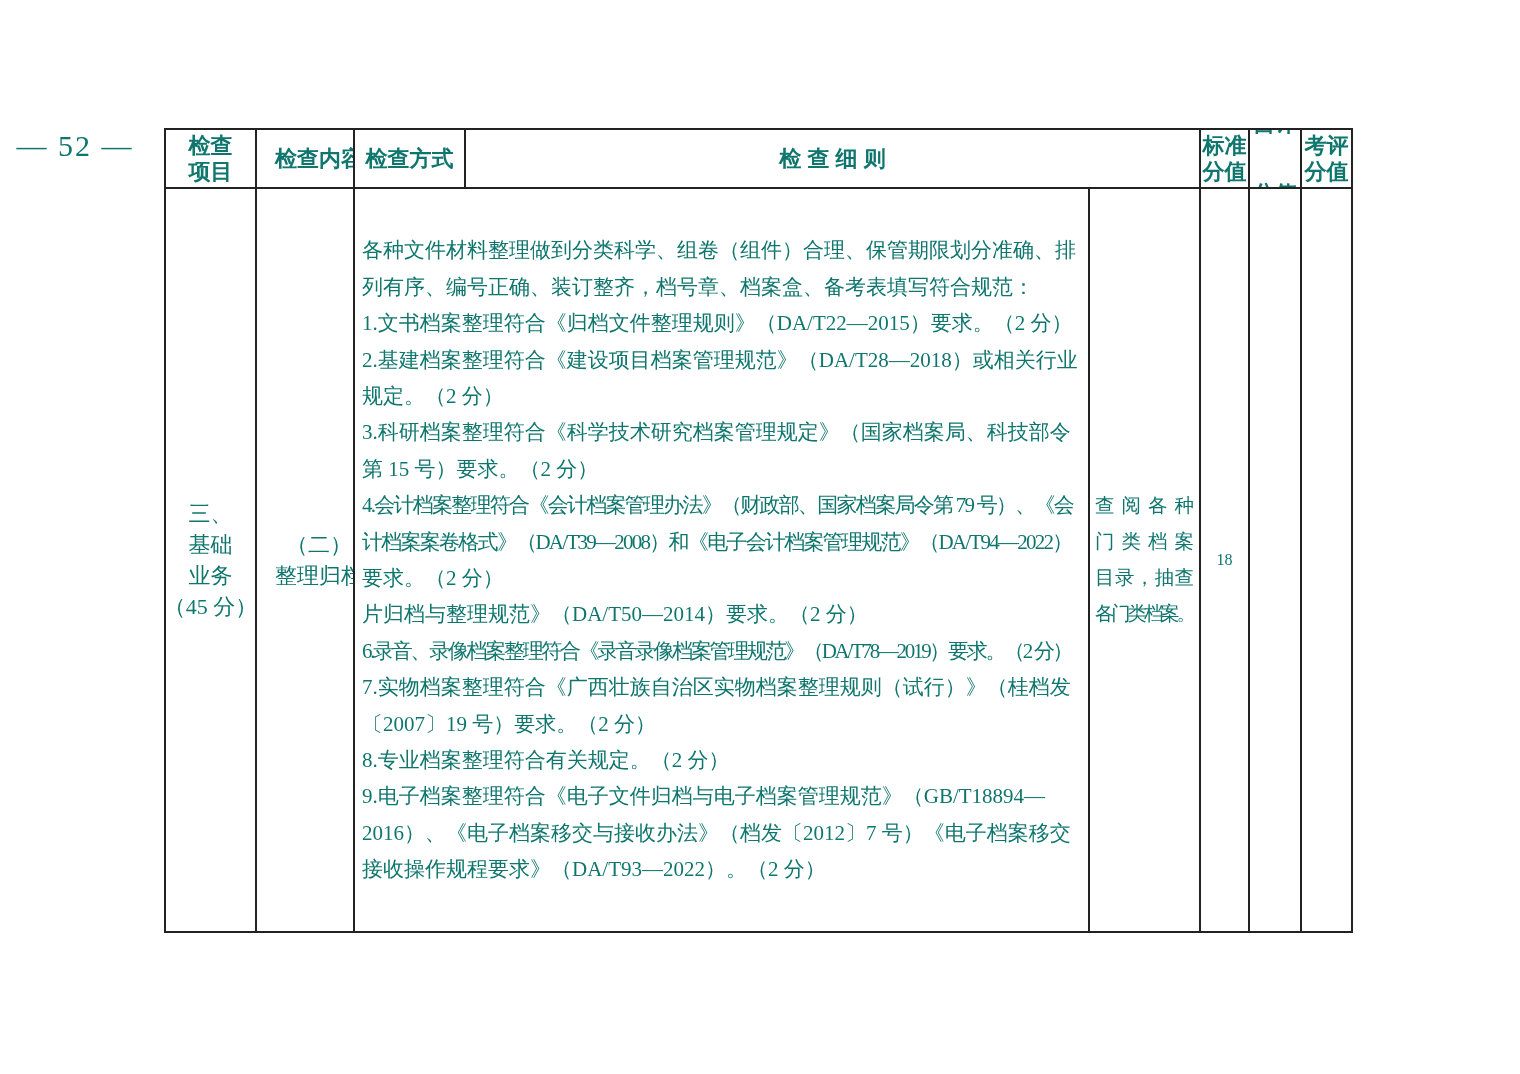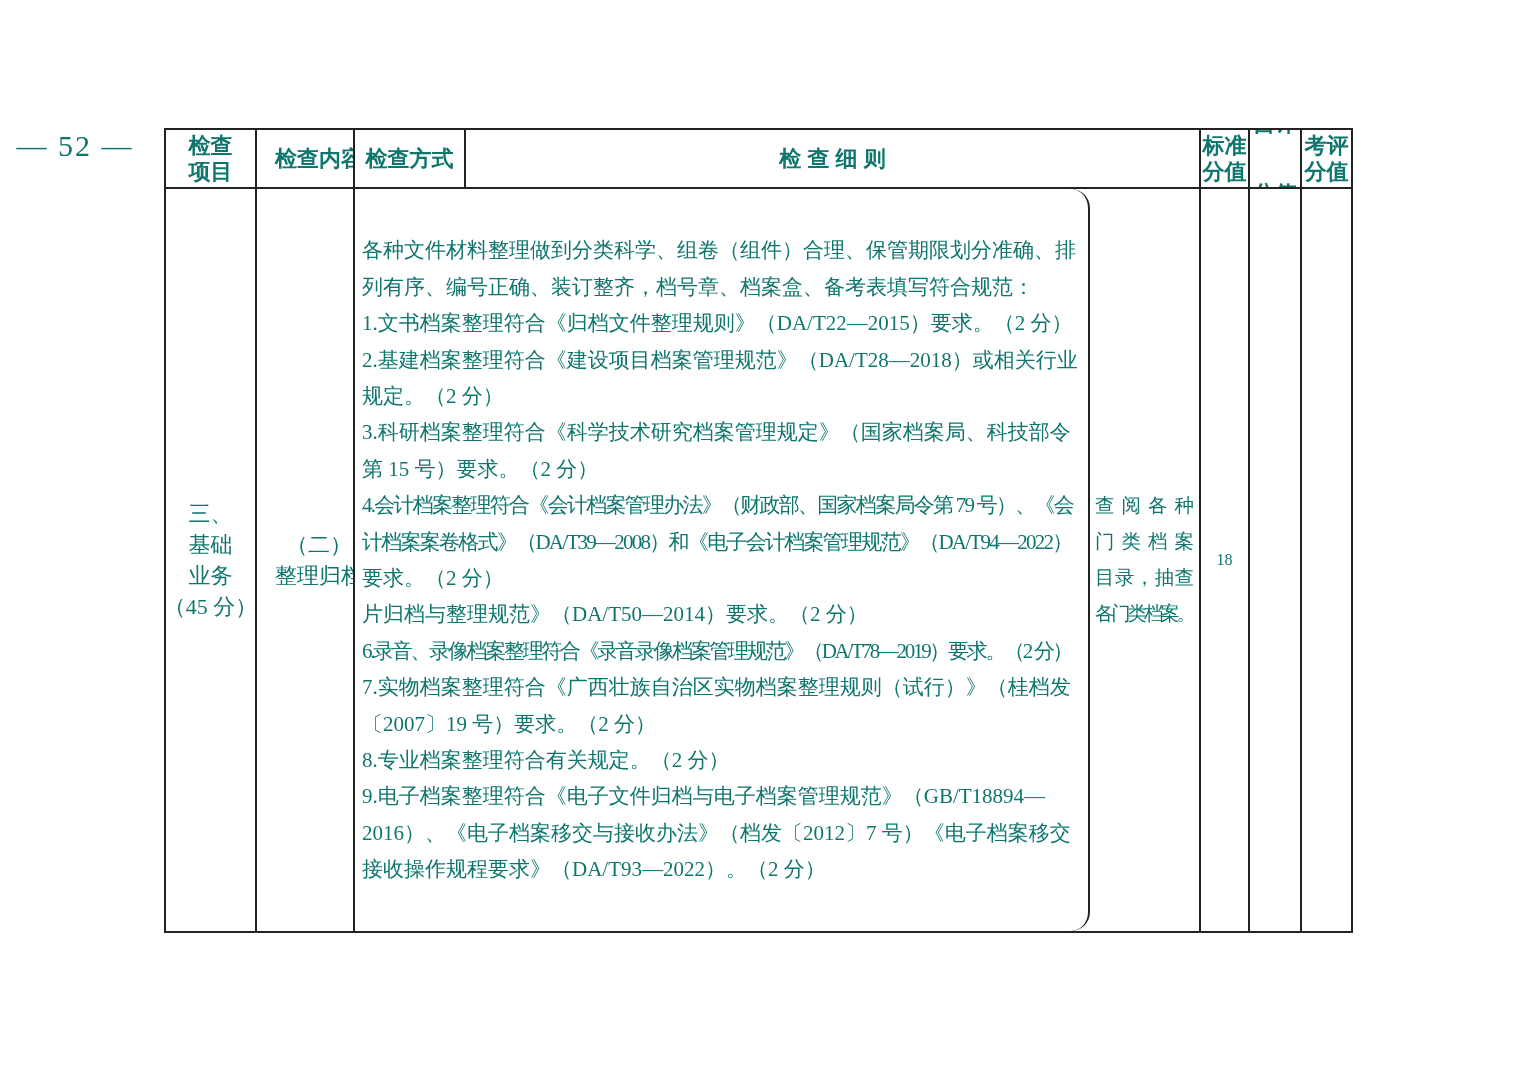--- a/index.html
+++ b/index.html
@@ -45,21 +45,21 @@
   .c6{width:52px;gap:44px;}
   .c7{width:49px;border-right:none;}
   .header-row .cell{
     border-bottom:2px solid #222;
     font-family:"Liberation Sans","DejaVu Sans",sans-serif;
     font-weight:bold;
     font-size:22px;
     text-align:center;
   }
   .hline{line-height:26px;white-space:nowrap;}
-  .rulescell{align-items:flex-start;padding:0 7px;border-radius:19px;}
+  .rulescell{align-items:flex-start;padding:0 7px;}
   .rline{
     font-size:21px;
     line-height:36.4px;
     white-space:nowrap;
     width:100%;
     text-align:left;
   }
   .iline{font-size:22px;line-height:31px;white-space:nowrap;text-align:center;}
   .cline{font-size:22px;line-height:31px;white-space:nowrap;text-align:center;}
   .methodcell{align-items:stretch;padding:16px 5px;}

